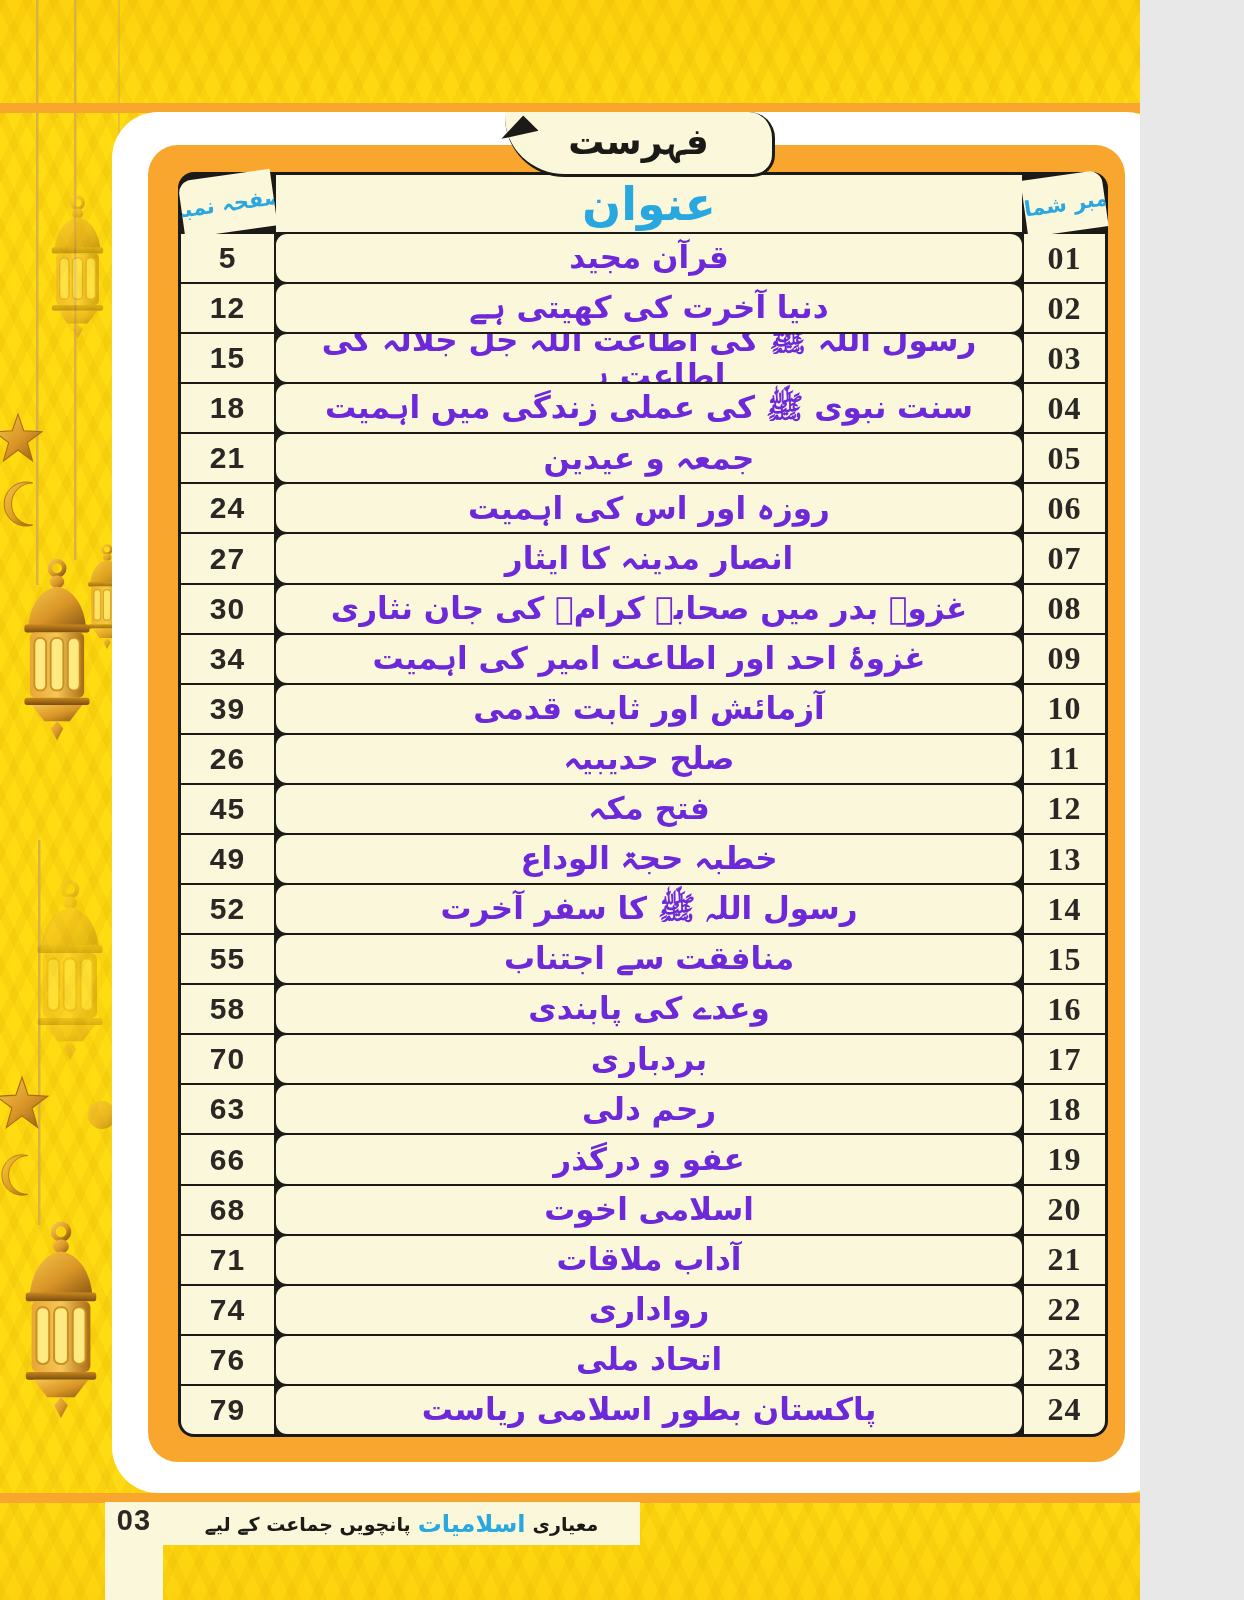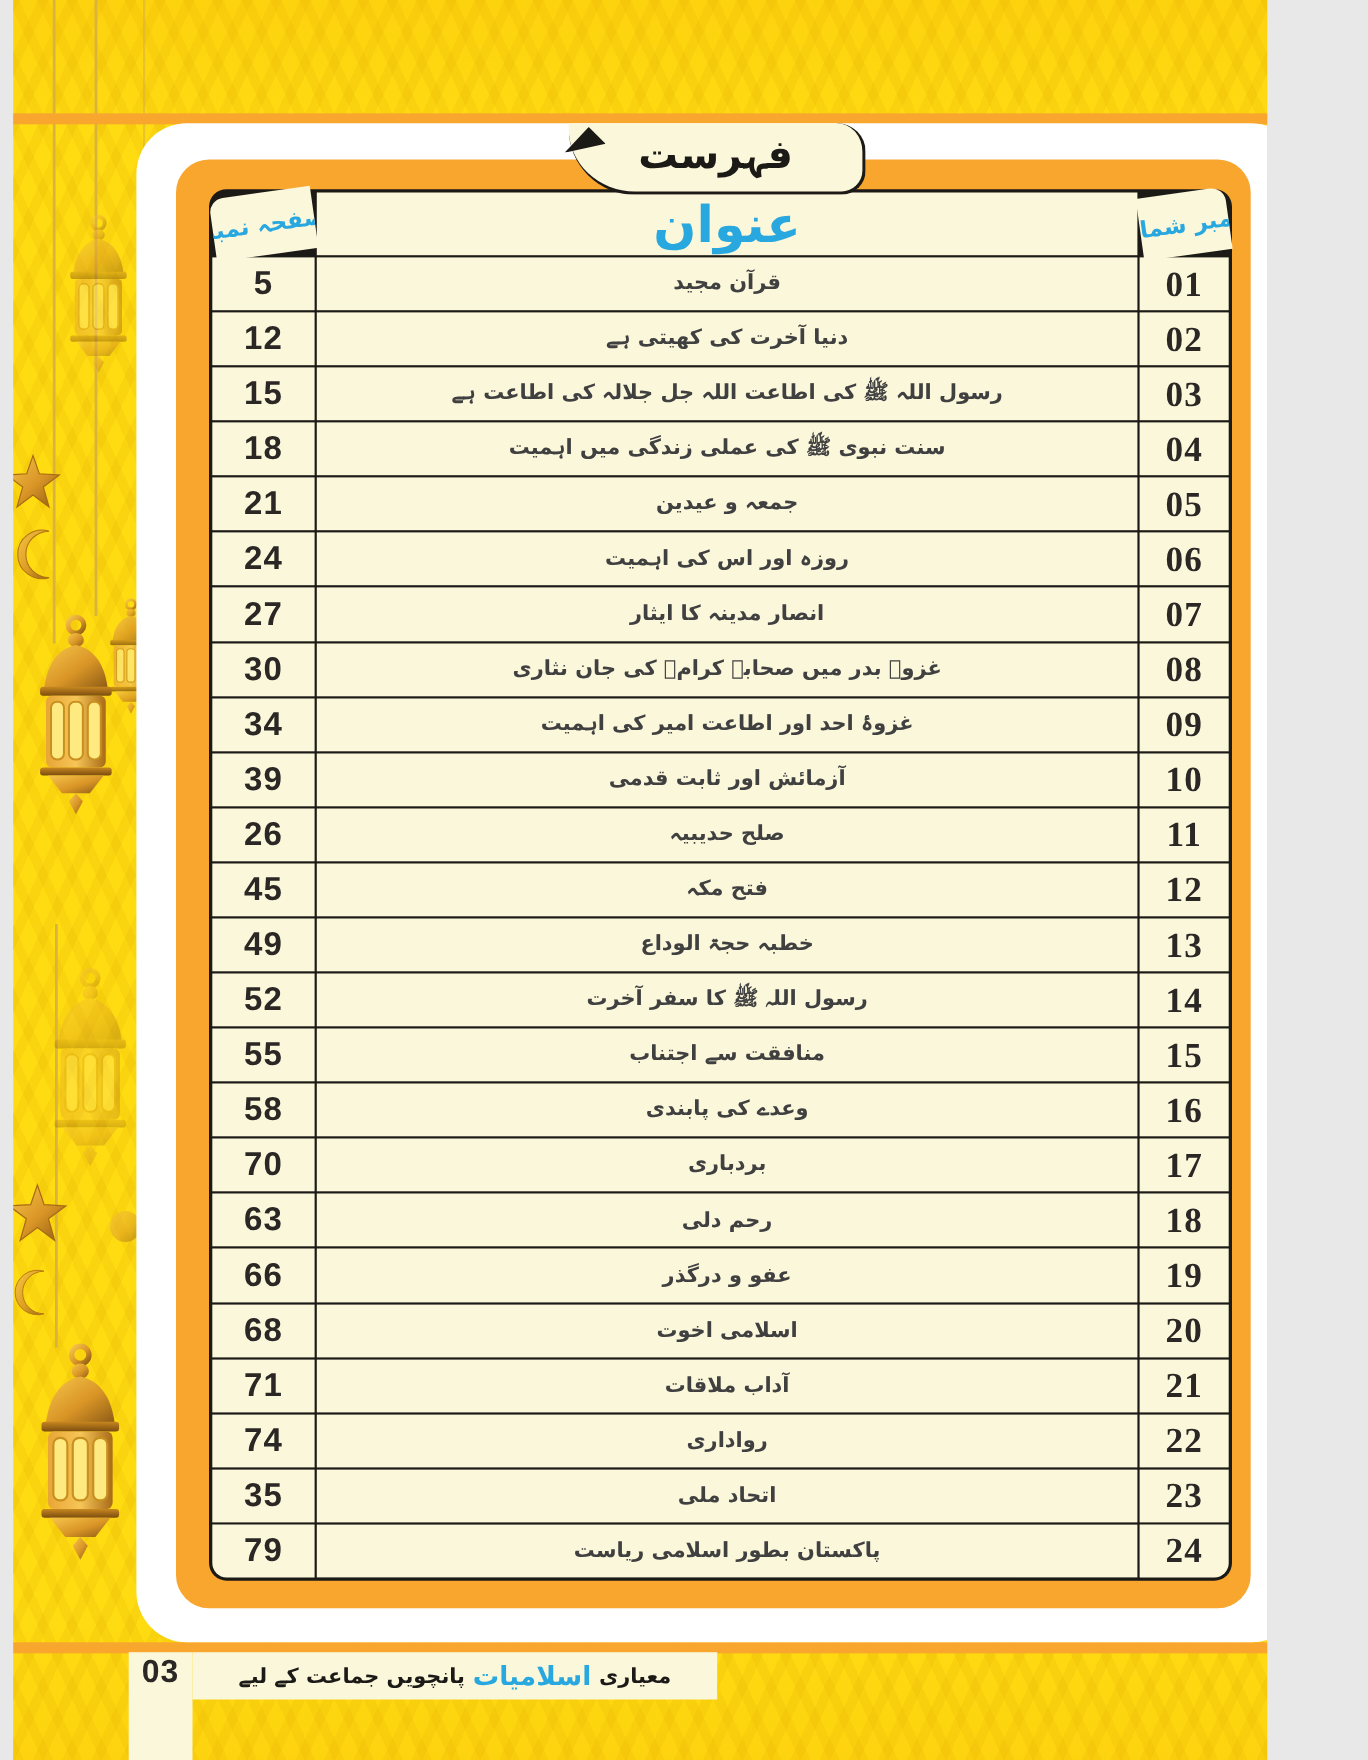--- a/index.html
+++ b/index.html
@@ -5,21 +5,20 @@
   html,body{margin:0;padding:0;background:#e8e8e8;}
   .stage{
     position:relative;width:1140px;height:1600px;overflow:hidden;
     background-color:#FFDC12;
     background-image:
       linear-gradient(180deg, rgba(244,176,0,.22) 0, rgba(255,220,0,0) 130px),
       linear-gradient(0deg, rgba(244,176,0,.20) 0, rgba(255,220,0,0) 140px),
       repeating-linear-gradient(65deg, rgba(219,166,0,.15) 0 9px, rgba(0,0,0,0) 9px 24px),
       repeating-linear-gradient(-65deg, rgba(219,166,0,.15) 0 9px, rgba(0,0,0,0) 9px 24px);
     font-family:"DejaVu Sans", sans-serif;
-    margin-left:12px;
   }
   .orange-rule{position:absolute;left:0;width:1244px;height:10px;background:#F9A62E;}
   .orange-rule.top{top:103px;}
   .orange-rule.bottom{top:1493px;}
 
   .white-card{
     position:absolute;left:112px;top:112px;width:1060px;height:1381px;
     background:#ffffff;border-radius:46px;
   }
   .orange-card{
@@ -70,22 +69,22 @@
 
   .cell.page-num{
     font-family:"Liberation Sans", sans-serif;font-weight:700;font-size:30px;color:#2A2724;
     letter-spacing:1px;
   }
   .cell.serial-num{
     font-family:Liberation Serif, serif;font-weight:700;font-size:32px;color:#2A2724;
     letter-spacing:1px;
   }
   .cell.row-title{
-    direction:rtl;font-size:19px;font-weight:700;color:#404040;
-    padding:0 14px;text-align:center;line-height:1.15;
+    direction:rtl;font-size:31px;font-weight:700;color:#6d28d9;
+    padding:0 14px;text-align:center;line-height:1.15;border-radius:11px;
   }
 
   
   .footer-badge-col{
     position:absolute;left:105px;top:1502px;width:58px;height:98px;
     background:#FBF7DB;display:flex;align-items:flex-start;justify-content:center;
   }
   .footer-badge-col .badge-text{
     font-family:"Liberation Sans", sans-serif;font-weight:700;font-size:29px;color:#2A2724;
     margin-top:2px;letter-spacing:1px;
@@ -272,21 +271,21 @@
   <div class="cell serial-num">20</div>
 
   <div class="cell page-num">71</div>
   <div class="cell row-title">آداب ملاقات</div>
   <div class="cell serial-num">21</div>
 
   <div class="cell page-num">74</div>
   <div class="cell row-title">رواداری</div>
   <div class="cell serial-num">22</div>
 
-  <div class="cell page-num">35</div>
+  <div class="cell page-num">76</div>
   <div class="cell row-title">اتحاد ملی</div>
   <div class="cell serial-num">23</div>
 
   <div class="cell page-num">79</div>
   <div class="cell row-title">پاکستان بطور اسلامی ریاست</div>
   <div class="cell serial-num">24</div>
 </div>
     </div>
   </div>
 

